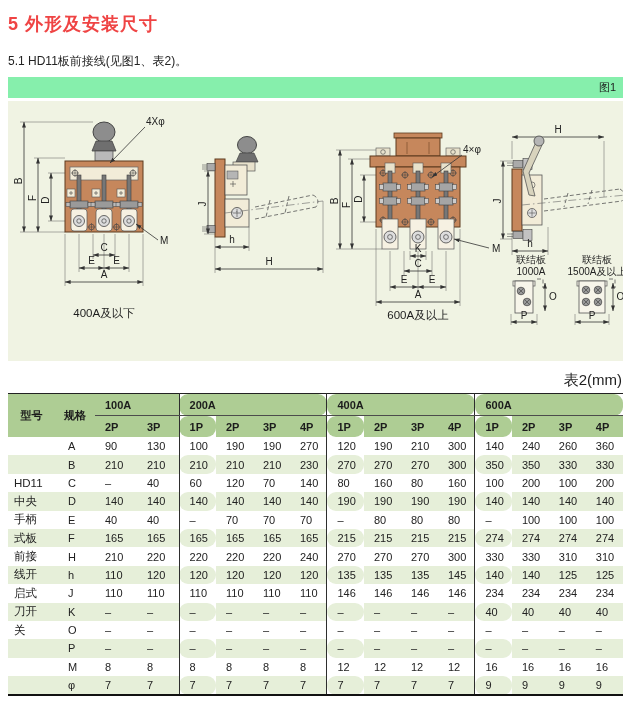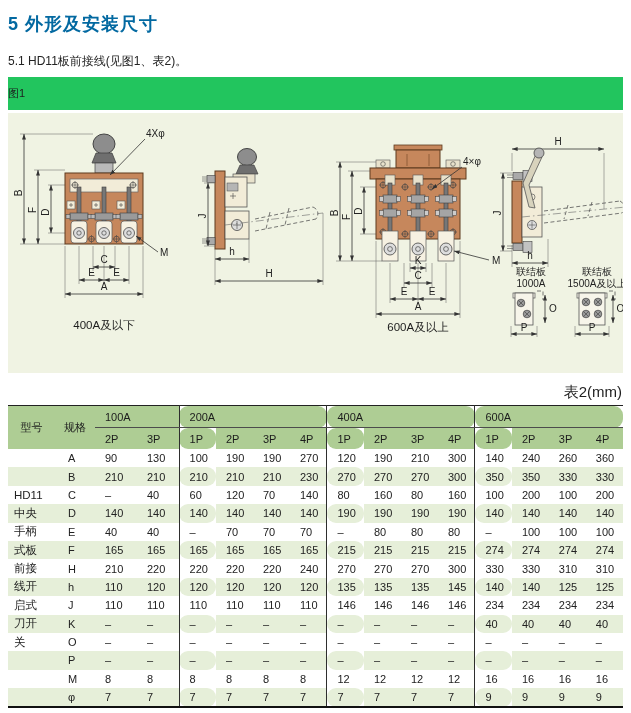--- a/index.html
+++ b/index.html
@@ -1,29 +1,29 @@
 <!DOCTYPE html>
 <html><head>
 <meta charset="utf-8">
 <style>
   html,body{margin:0;padding:0;}
   body{
     width:631px;height:713px;overflow:hidden;background:#ffffff;
     font-family:"Liberation Sans","DejaVu Sans",sans-serif;color:#222;
   }
   .page{padding:6px 8px 0 8px;}
-  .doc-title{font-size:18px;font-weight:700;color:#0369a1;margin:6px 0 0 0;letter-spacing:1px;}
+  .doc-title{font-size:18px;font-weight:700;color:#ef4444;margin:6px 0 0 0;letter-spacing:1px;}
   .doc-subtitle{font-size:12px;color:#232323;margin:17px 0 7px 0;}
-  .fig-bar{height:33px;background:#22c55e;display:flex;align-items:center;justify-content:flex-start;
+  .fig-bar{height:21px;background:#86efac;display:flex;align-items:center;justify-content:flex-end;
     padding-right:7px;font-size:11px;color:#1e1e1e;}
   .fig-panel{margin-top:3px;background:#f0f3e3;height:260px;}
   .tbl-caption{text-align:right;font-size:15px;color:#1e1e1e;margin:10px 0 3px 0;padding-right:1px;}
   table.dim-table{width:100%;border-collapse:collapse;table-layout:fixed;font-size:11px;
     border-top:1.5px solid #222;border-bottom:2px solid #111;}
-  .dim-table th{background:#aecd94;font-weight:400;height:21px;padding:0;color:#1c1c1c;}
+  .dim-table th{background:#aecd94;font-weight:700;height:21px;padding:0;color:#1c1c1c;}
   .dim-table th.mcol{text-align:center;}
   .dim-table th.grp{text-align:left;padding-left:10px;border-bottom:1px solid #4c4c4c;}
   .dim-table th.pcol{text-align:left;padding-left:10px;margin-top:44px;}
   .dim-table td{height:18.4px;padding:0 0 0 10px;text-align:left;white-space:nowrap;}
   .dim-table td.mcell{padding-left:6px;font-size:11.5px;}
   .dim-table td.scell{padding-left:13px;}
   .dim-table tr.stripe td{background:#e6efd9;}
   .dim-table .dv{border-left:1px solid #2e2e2e;border-radius:9px;}
   
   .svgt{font-size:10px;fill:#222;font-family:inherit;}

